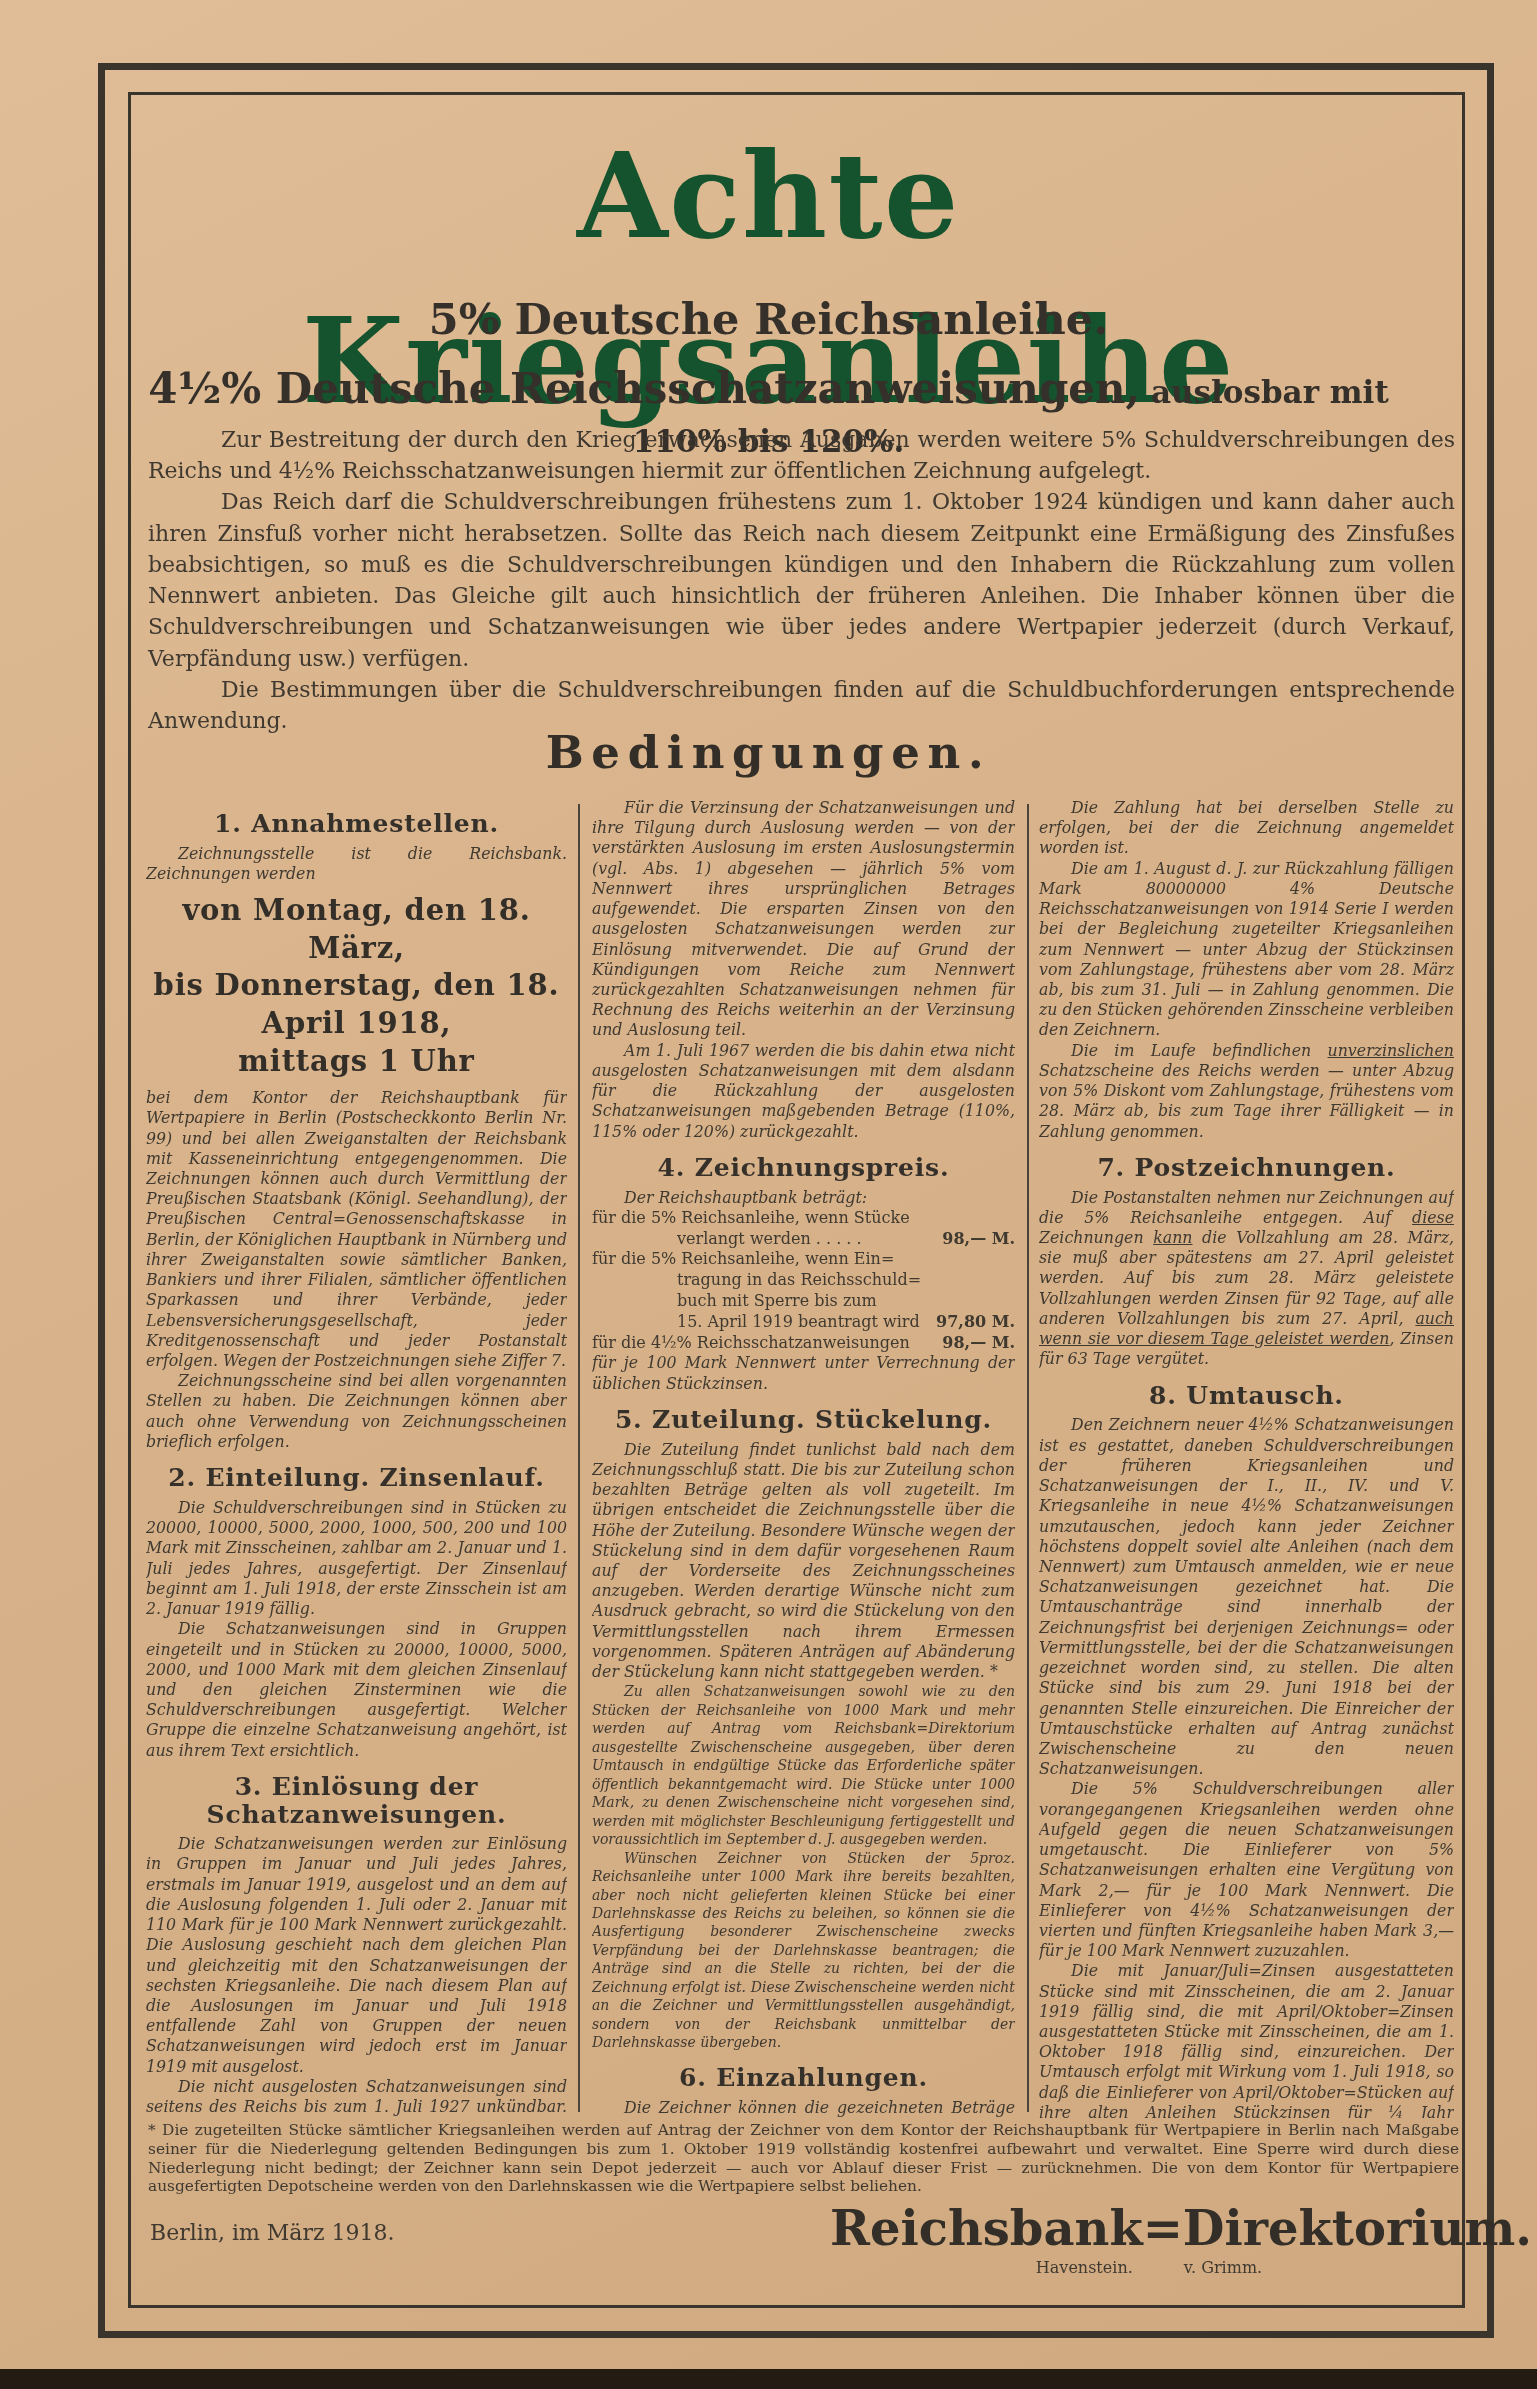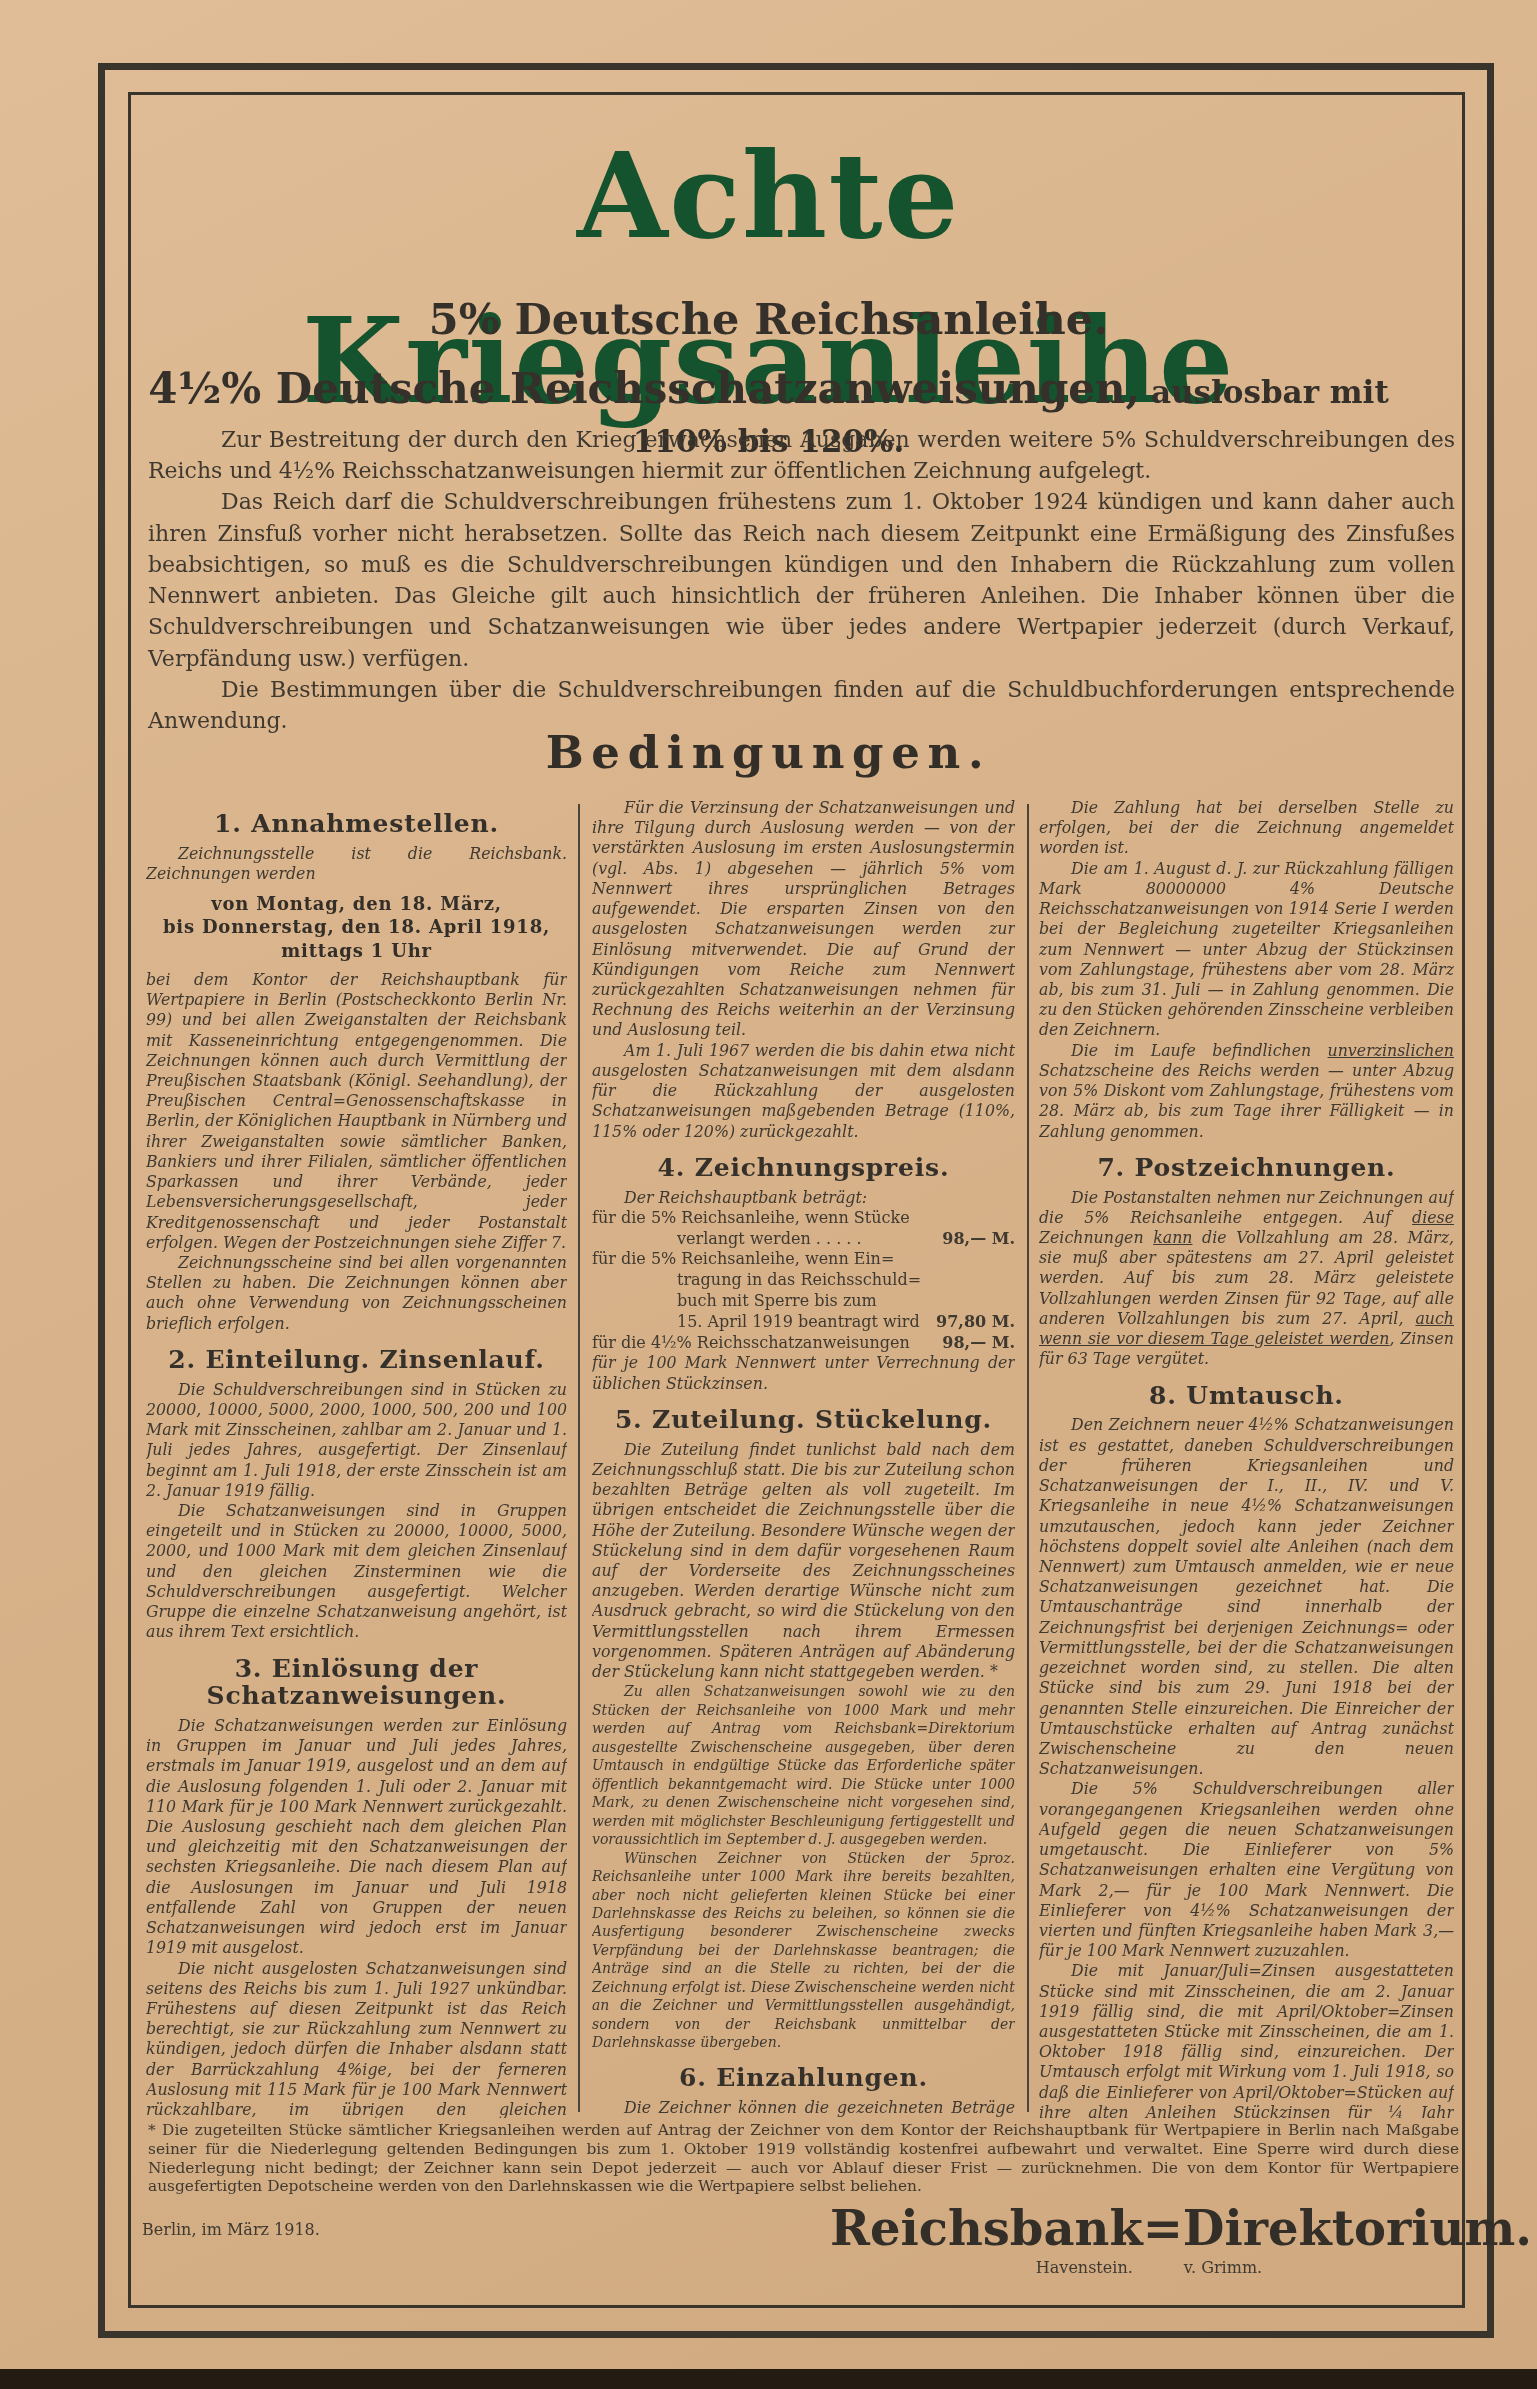--- a/index.html
+++ b/index.html
@@ -27,35 +27,35 @@
        line-height:1.28;text-align:justify;color:#3f3930;}
   .col-1{left:146px;width:421px;}
   .col-2{left:592px;width:423px;}
   .col-3{left:1039px;width:415px;}
   .divider{position:absolute;top:804px;height:1308px;width:1.5px;background:#4a443a;}
   .div-1{left:578px;} .div-2{left:1027px;}
   .col h3{margin:12.3px 0 6.1px 0;text-align:center;font-size:25px;font-weight:bold;
        letter-spacing:0.8px;color:#35302a;line-height:1.1;}
   .col p{margin:0;font-style:italic;}
   .col p.ind{text-indent:32px;}
-  .sub-date{margin:7.7px 0;text-align:center;font-weight:bold;font-size:18px;
+  .sub-date{margin:7.7px 0;text-align:center;font-weight:bold;font-size:29px;
        line-height:1.3;letter-spacing:0.8px;color:#332e28;}
   .price-row{display:flex;font-size:16px;line-height:1.3;}
   .price-row .lbl{white-space:nowrap;}
   .price-row .lbl.cont{padding-left:85px;}
   .price-row .amt{margin-left:auto;font-weight:bold;white-space:nowrap;padding-left:6.1px;}
   .sched-row{display:flex;font-size:14.6px;line-height:1.34;letter-spacing:-0.2px;}
   .sched-row .pct{width:48px;flex:none;}
   .sched-row .mid{flex:1;overflow:hidden;white-space:nowrap;}
   .sched-row .rgt{margin-left:auto;white-space:nowrap;text-align:right;}
   .smallprint{font-size:14px;line-height:1.32;margin-top:6.1px;}
   .u{text-decoration:underline;}
   .footnote{position:absolute;left:148px;top:2121px;width:1311px;font-size:15.4px;
        line-height:1.22;text-align:justify;color:#3f3930;}
-  .footer-date{position:absolute;left:142px;top:2220px;font-size:16px;color:#3f3930;}
+  .footer-date{position:absolute;left:150px;top:2220px;font-size:22px;color:#3f3930;}
   .footer-org{position:absolute;left:830px;top:2200px;width:638px;text-align:center;
        font-size:48px;font-weight:bold;color:#332e27;}
   .footer-sigs{position:absolute;left:830px;top:2258px;width:638px;text-align:center;
        font-size:16px;color:#3f3930;}
   .footer-sigs .sig{margin:0 23px;}
 </style>
 </head>
 <body>
 
 <div class="frame-outer"></div>

